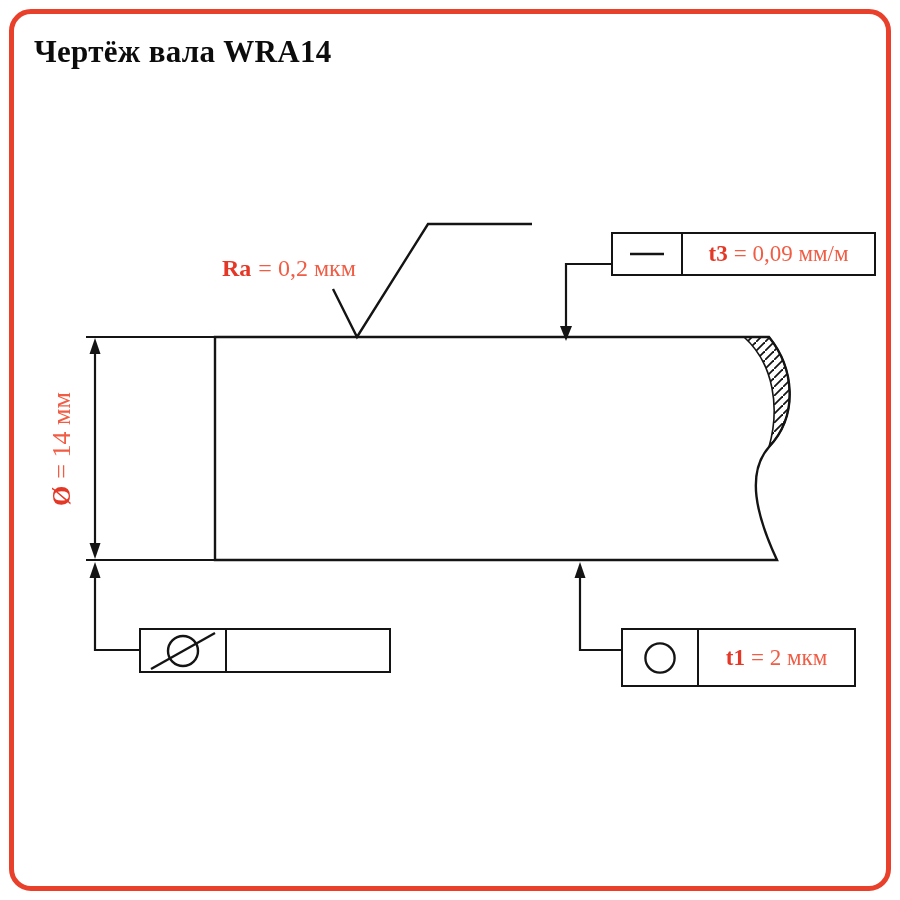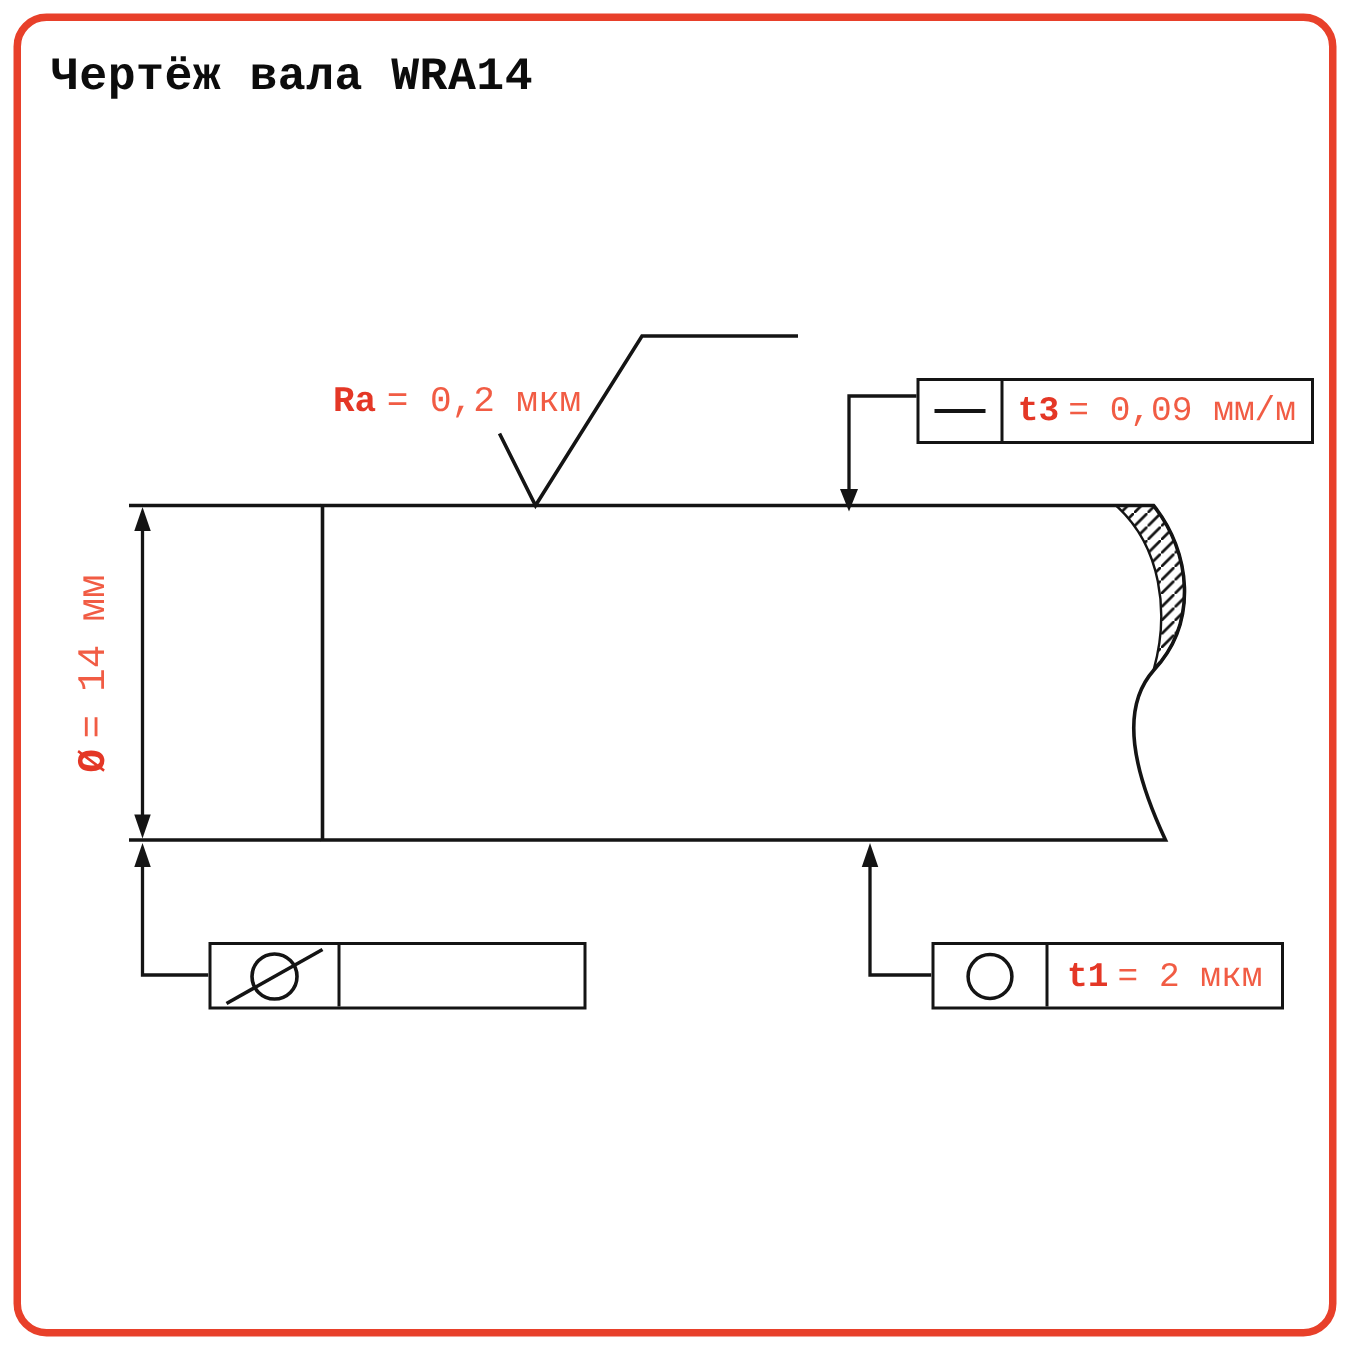--- a/index.html
+++ b/index.html
@@ -6,21 +6,21 @@
     --accent:#e8402a;
     --key-color:#e43726;
     --value-color:#f15c44;
     --line-color:#141414;
     --title-color:#0c0c0c;
   }
   *{margin:0;padding:0;box-sizing:border-box;}
   body{background:#fff;}
   .stage{
     position:relative;width:900px;height:900px;background:#fff;overflow:hidden;
-    font-family:Liberation Mono, monospace;
+    font-family:Liberation Serif, serif;
     border-radius:20px;
   }
   .page-border{
     position:absolute;inset:9px;border:5px solid var(--accent);
     border-radius:22px;pointer-events:none;
   }
   .page-title{
     position:absolute;left:34px;top:34px;
     font-size:31px;font-weight:800;letter-spacing:.3px;color:var(--title-color);
     white-space:nowrap;
@@ -43,25 +43,25 @@
   .tol-cell-symbol{
     display:flex;align-items:center;justify-content:center;
     border-right:2.5px solid var(--line-color);
   }
   .tol-cell-text{
     flex:1;display:flex;align-items:center;justify-content:center;
     font-size:23px;color:var(--value-color);white-space:nowrap;padding:0 10px;
   }
   .tol-cell-text .key{font-weight:bold;color:var(--key-color);}
   .tol-cell-text .val{margin-left:6px;font-weight:500;}
-  .t3-frame{left:611px;top:252px;width:265px;height:44px;}
+  .t3-frame{left:611px;top:232px;width:265px;height:44px;}
   .t3-frame .tol-cell-symbol{width:70px;}
   .t2-frame{left:139px;top:628px;width:252px;height:45px;}
   .t2-frame .tol-cell-symbol{width:86px;}
-  .t1-frame{left:621px;top:628px;width:235px;height:45px;}
+  .t1-frame{left:621px;top:628px;width:235px;height:59px;}
   .t1-frame .tol-cell-symbol{width:76px;}
 </style>
 </head>
 <body>
 
 <div class="stage">
 
   <div class="page-border"></div>
 
   <h1 class="page-title">Чертёж вала WRA14</h1>

